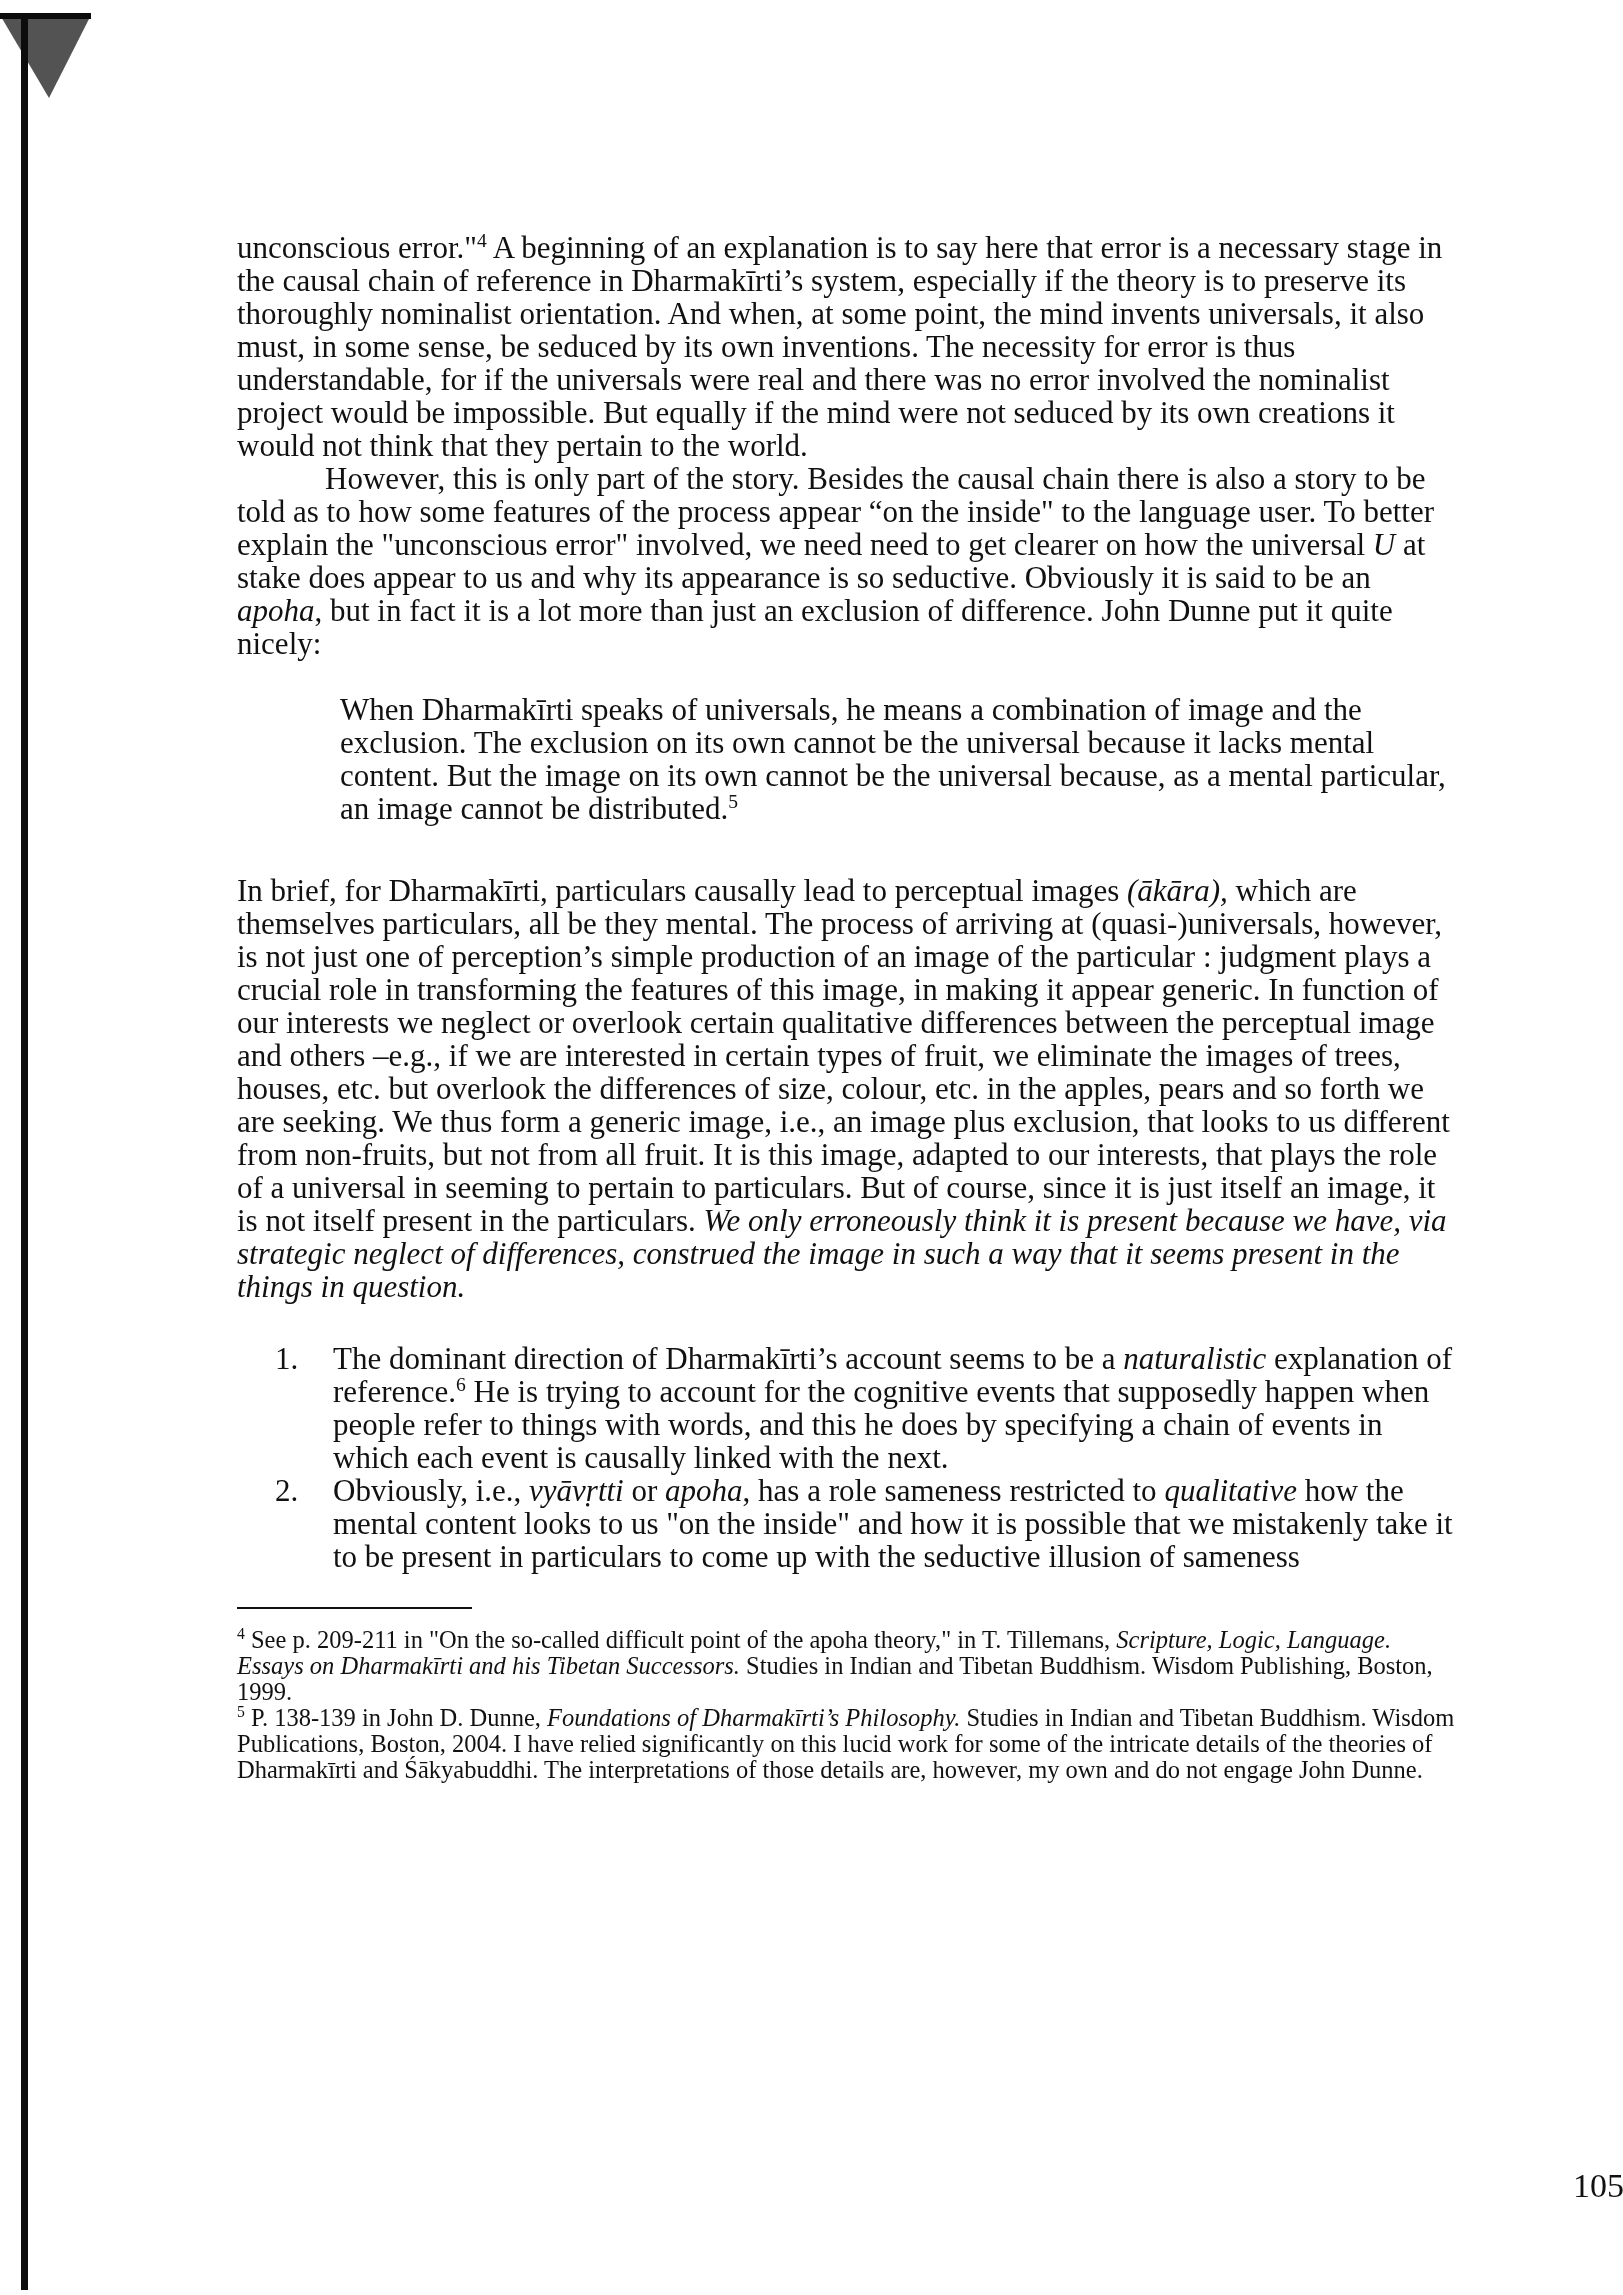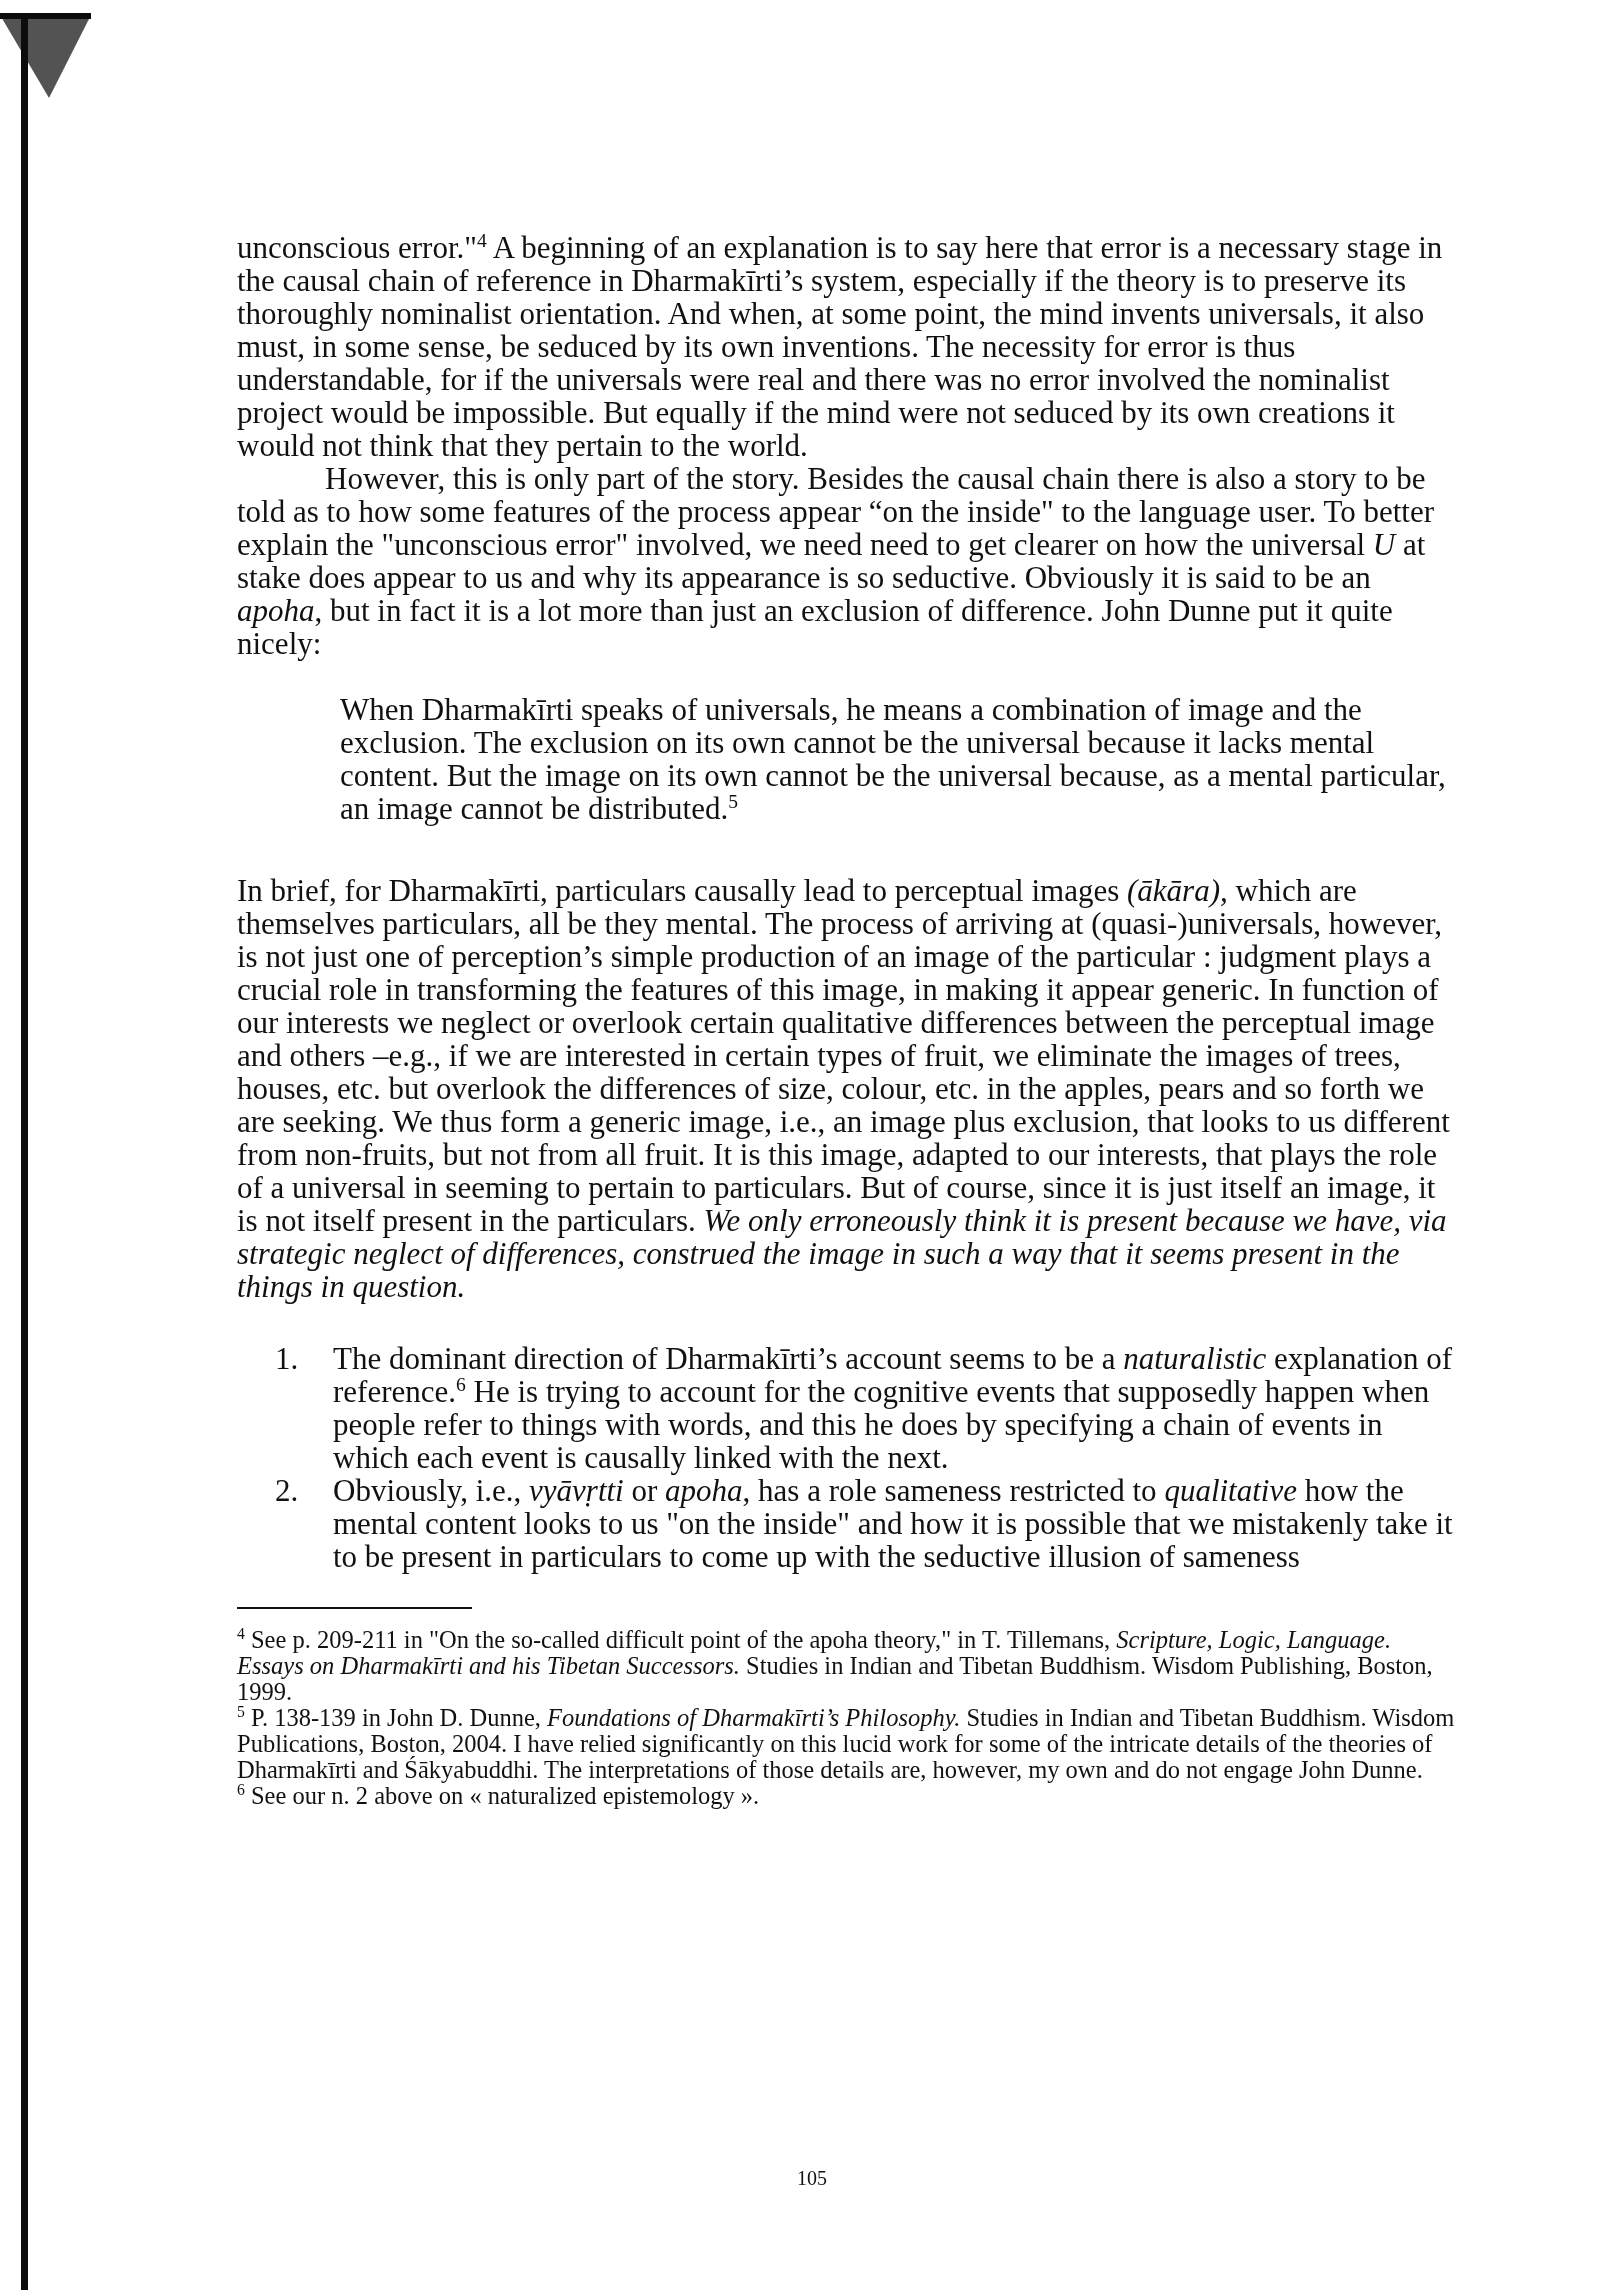--- a/index.html
+++ b/index.html
@@ -17,21 +17,21 @@
   .quote { margin:0 0 16px 103px; width:1109px; }
   .gap1 { height:33px; }
   .gap2 { height:39px; }
   sup { font-size:19.6px; line-height:0; vertical-align:super; }
   ol { margin:0; padding:0 0 0 96px; list-style:none; }
   ol li { position:relative; }
   .num { position:absolute; left:-58px; }
   .rule { width:235px; height:2px; background:#111; margin:34px 0 17.7px 0; }
   .fn { font-size:24.5px; line-height:26px; }
   .fn sup { font-size:15.7px; }
-  .pageno { position:absolute; left:0; width:1624px; top:2167px; text-align:center; font-size:20px; }
+  .pageno { position:absolute; left:0; width:1624px; top:2167px; text-align:right; font-size:34px; }
 </style>
 </head>
 <body>
 
 <div class="scan-wedge"></div>
 <div class="scan-top"></div>
 <div class="scan-shadow"></div>
 
 <div class="page">
 
@@ -71,20 +71,17 @@
 
   <div class="rule"></div>
 
   <div class="fn">
     <p>
       <sup>4</sup><span> See p. 209-211 in "On the so-called difficult point of the apoha theory," in T. Tillemans, </span><i>Scripture, Logic, Language. Essays on Dharmakīrti and his Tibetan Successors.</i><span> Studies in Indian and Tibetan Buddhism. Wisdom Publishing, Boston, 1999.</span>
     </p>
     <p>
       <sup>5</sup><span> P. 138-139 in John D. Dunne, </span><i>Foundations of Dharmakīrti’s Philosophy.</i><span> Studies in Indian and Tibetan Buddhism. Wisdom Publications, Boston, 2004. I have relied significantly on this lucid work for some of the intricate details of the theories of  Dharmakīrti and Śākyabuddhi. The interpretations of those details are, however, my own and do not engage John Dunne.</span>
     </p>
-    <p>
-      <sup>6</sup><span> See our n. 2 above  on « naturalized epistemology ».</span>
-    </p>
   </div>
 </div>
 
 <div class="pageno">105</div>
 
 
 </body></html>

